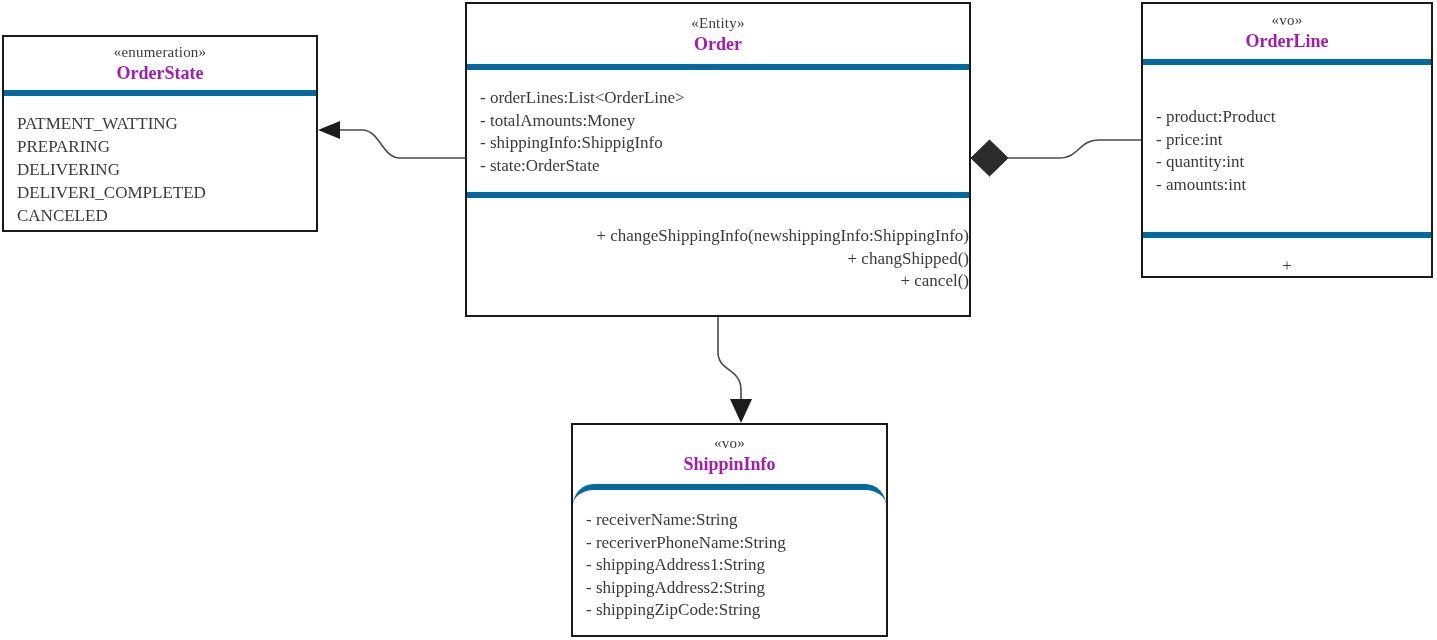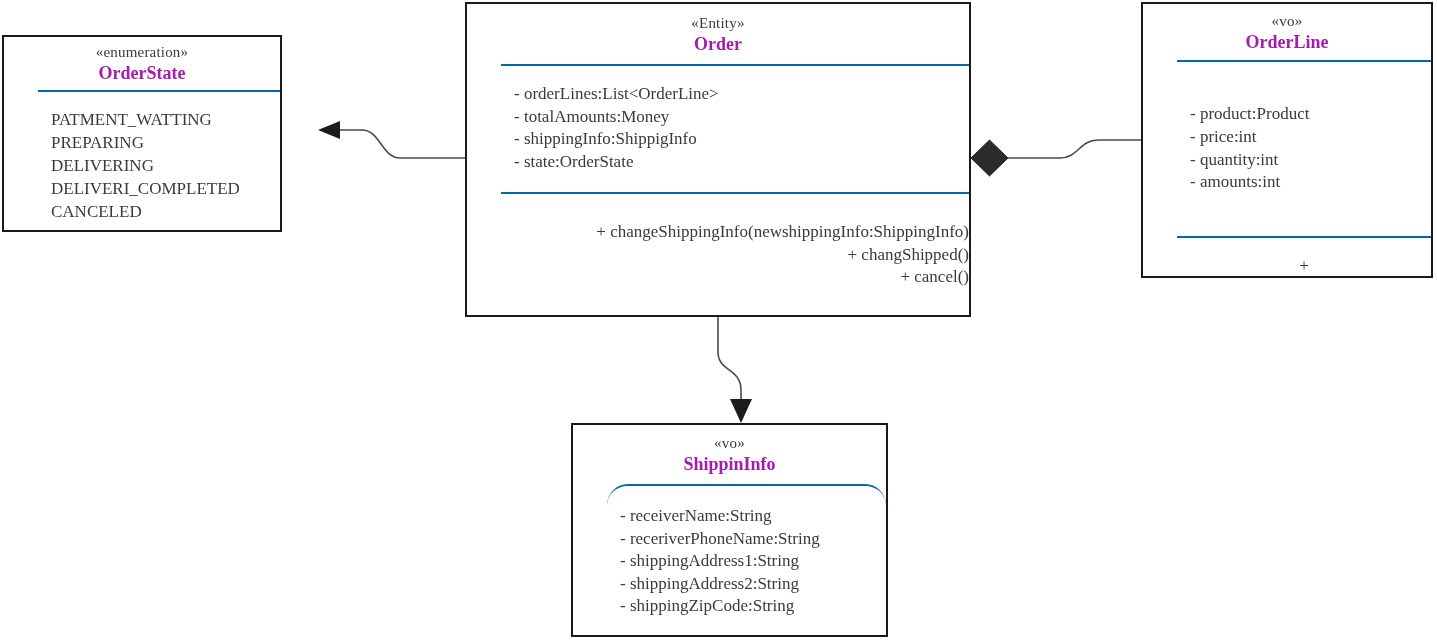--- a/index.html
+++ b/index.html
@@ -32,22 +32,21 @@
     position: relative;
   }
   .compartment.header {
     text-align: center;
     display: flex;
     flex-direction: column;
     align-items: center;
     justify-content: center;
   }
   .compartment.divided {
-    border-top: 2px solid #0369a1;
-    margin-left: 34px;
+    border-top: 6px solid #0369a1;
   }
   .stereotype {
     font-size: 15px;
     color: #3a3a3a;
     line-height: 20px;
     letter-spacing: 0.2px;
   }
   .class-name {
     font-size: 18px;
     font-weight: bold;
@@ -116,21 +115,21 @@
       <path class="conn-line" d="M 1008,158 L 1060,158 C 1078,158 1080,140 1098,140 L 1141,140"></path>
       <polygon class="conn-diamond" points="989.5,140 1008,158 989.5,176 971,158"></polygon>
     </g>
 
     <g>
       <path class="conn-line" d="M 718,317 L 718,352 C 718,372 741,368 741,390 L 741,405"></path>
       <polygon class="conn-head" points="741,423 730,399 752,399"></polygon>
     </g>
   </svg>
 
-  <div class="uml-class" style="left:2px; top:35px; width:280px; height:197px;">
+  <div class="uml-class" style="left:2px; top:35px; width:316px; height:197px;">
     <div class="compartment header" style="height:53px;">
       <div class="stereotype">«enumeration»</div>
       <div class="class-name">OrderState</div>
     </div>
     <div class="compartment divided" style="flex:1; padding:17px 0 0 13px;">
       <ul class="member-list">
         <li class="member enum-literal">PATMENT_WATTING</li>
         <li class="member enum-literal">PREPARING</li>
         <li class="member enum-literal">DELIVERING</li>
         <li class="member enum-literal">DELIVERI_COMPLETED</li>

